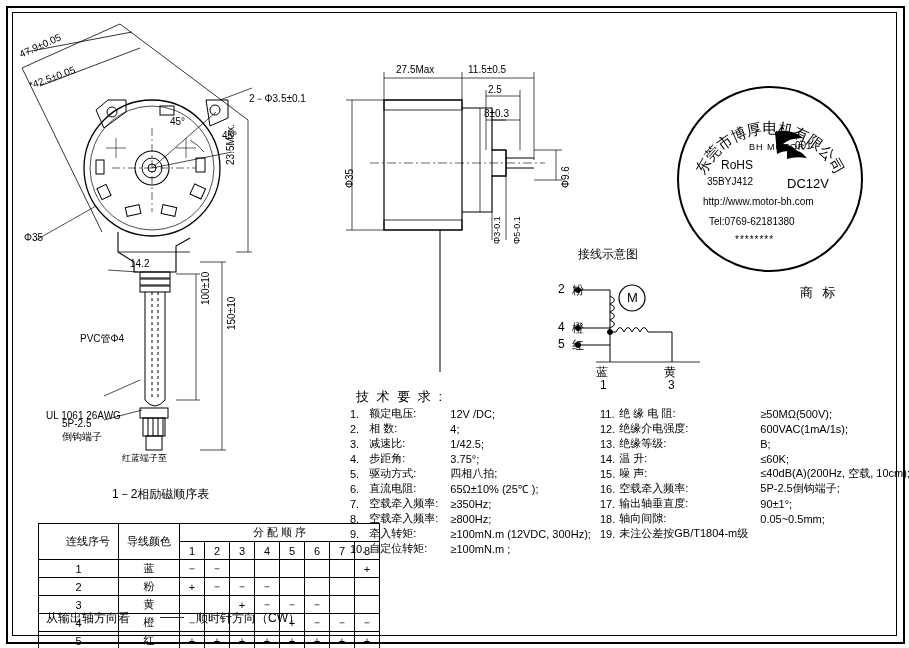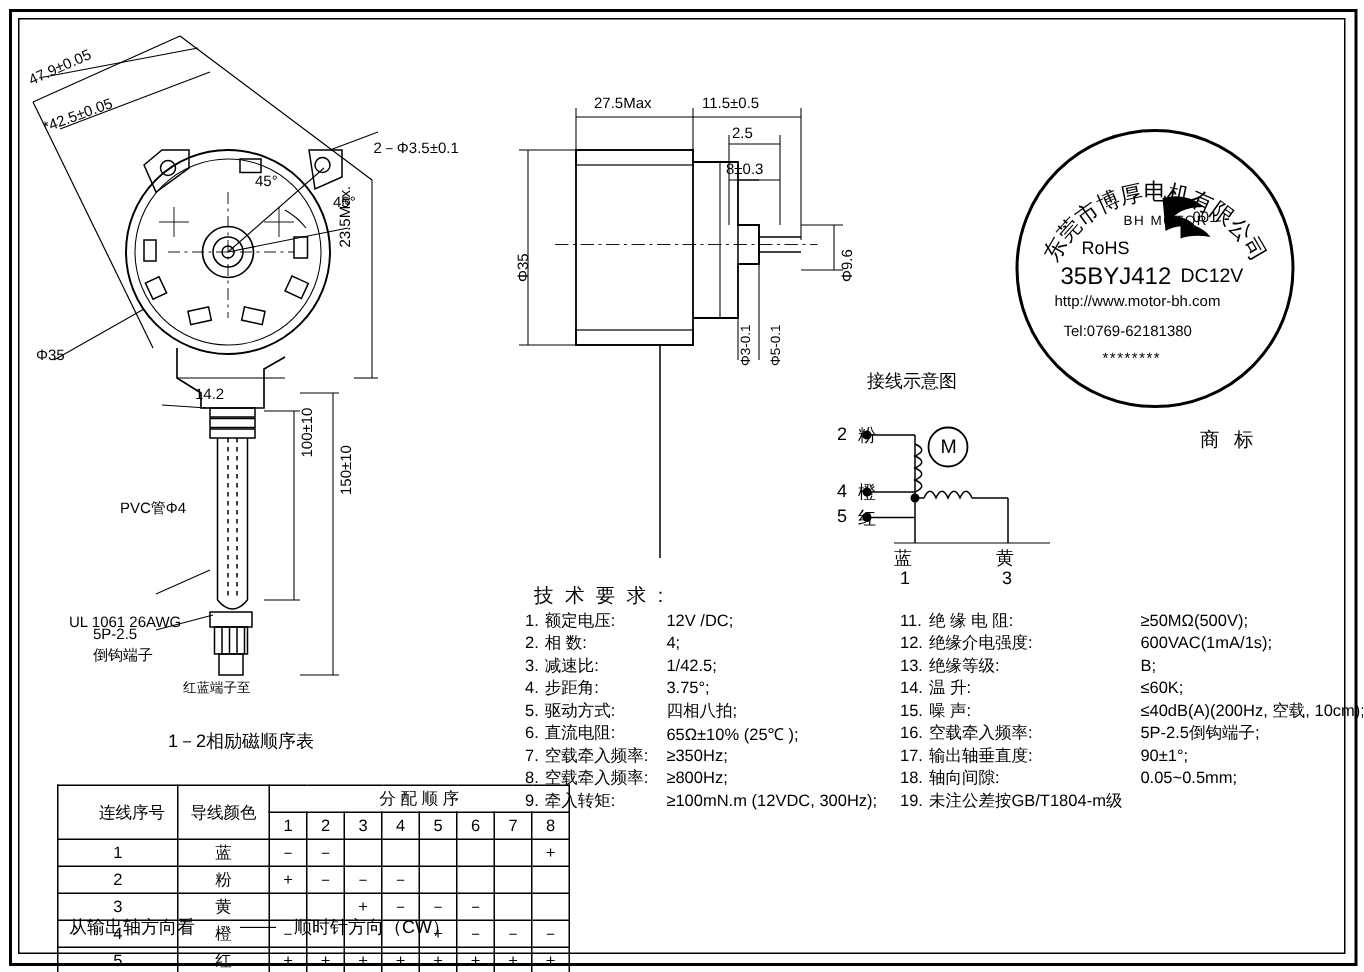--- a/index.html
+++ b/index.html
@@ -253,21 +253,21 @@
 
       <g fill="#000">
         <path d="M96 44 q16 -4 28 6 q-14 0 -20 6 q10 1 15 8 q-13 -3 -21 2 z"></path>
         <path d="M108 60 q14 2 20 10 q-12 -2 -20 1 z"></path>
       </g>
       <circle cx="120" cy="57" r="2" fill="#fff"></circle>
     </svg>
     <div class="txt s9" style="left:70px;top:54px;font-family:'Liberation Sans',sans-serif;letter-spacing:1px;">BH MOTOR</div>
     <div class="txt s10" style="left:116px;top:52px;">001</div>
     <div class="txt" style="left:42px;top:70px;font-size:12px;">RoHS</div>
-    <div class="txt" style="left:28px;top:88px;font-size:16px;">35BYJ412</div>
+    <div class="txt" style="left:28px;top:88px;font-size:10px;">35BYJ412</div>
     <div class="txt" style="left:108px;top:88px;font-size:13px;">DC12V</div>
     <div class="txt s10" style="left:24px;top:108px;">http://www.motor-bh.com</div>
     <div class="txt s10" style="left:30px;top:128px;">Tel:0769-62181380</div>
     <div class="txt s10" style="left:56px;top:146px;letter-spacing:1px;">********</div>
   </div>
   <div class="txt s13" style="left:800px;top:284px;letter-spacing:3px;">商  标</div>
 
   <div class="txt s13" style="left:356px;top:388px;letter-spacing:2px;">技 术 要 求 :</div>
   <div class="abs" style="left:348px;top:406px;">
     <table class="spec">
@@ -309,20 +309,25 @@
           </tr>
           <tr>
             <td>8.</td>
             <td>空载牵入频率:</td>
             <td style="padding-left: 10px;">≥800Hz;</td>
           </tr>
           <tr>
             <td>9.</td>
             <td>牵入转矩:</td>
             <td style="padding-left: 10px;">≥100mN.m (12VDC, 300Hz);</td>
+          </tr>
+          <tr>
+            <td>10.</td>
+            <td>自定位转矩:</td>
+            <td style="padding-left: 10px;">≥100mN.m  ;</td>
           </tr>
         </tbody>
     </table>
   </div>
   <div class="abs" style="left:598px;top:406px;">
     <table class="spec">
       <tbody id="spec-right-body">
           <tr>
             <td>11.</td>
             <td>绝 缘 电 阻:</td>

